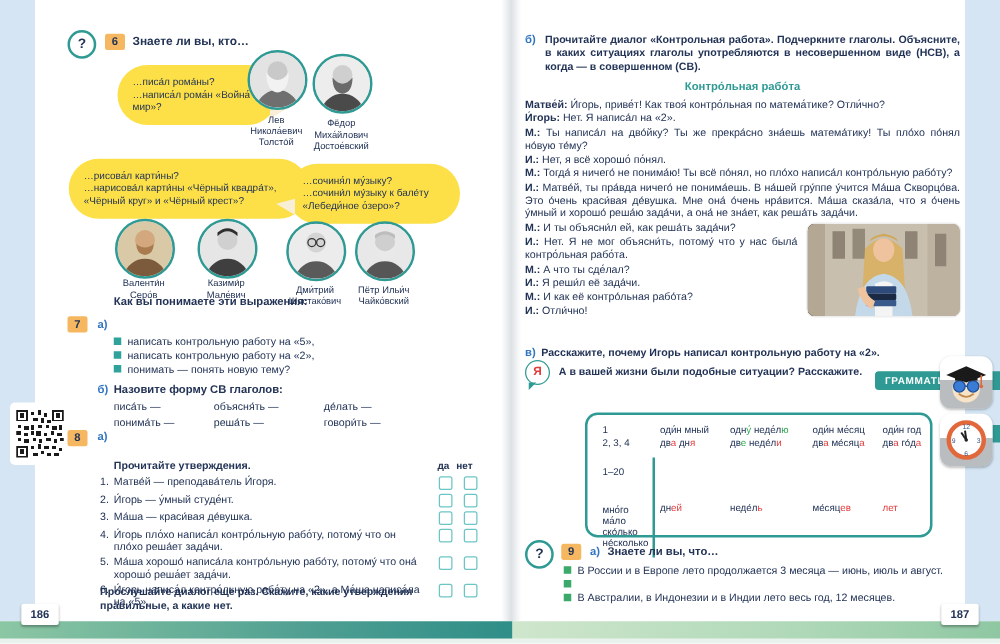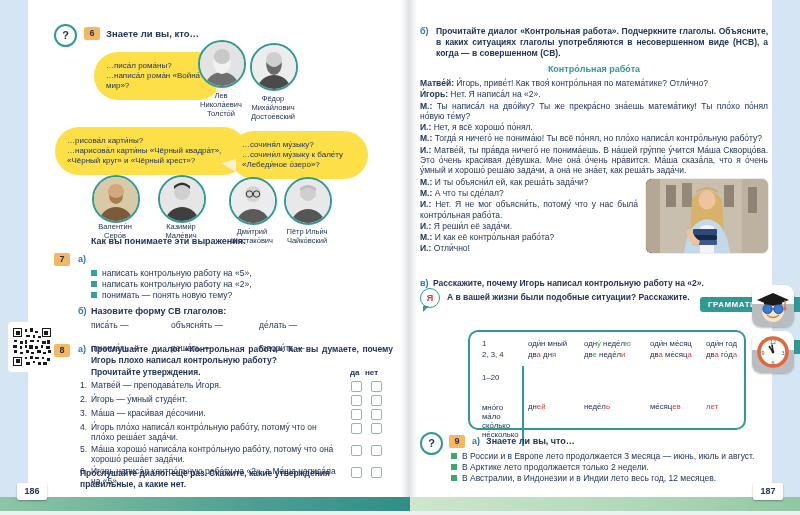--- a/index.html
+++ b/index.html
@@ -239,32 +239,31 @@
   <div class="abs brow" style="left:91px;top:279px;">
       <span class="sq"></span>
       <span>написать контрольную работу на «2»,</span>
     </div>
   <div class="abs brow" style="left:91px;top:290px;">
       <span class="sq"></span>
       <span>понимать — понять новую тему?</span>
     </div>
   <span class="abs lbl" style="left:78px;top:306px;">б)</span>
   <div class="abs h" style="left:91px;top:306px;">Назовите форму СВ глаголов:</div>
-  <div class="abs" style="left:91px;top:320px;display:grid;grid-template-columns:80px 88px 80px;row-gap:13px;font-size:8.5px;">
+  <div class="abs" style="left:91px;top:320px;display:grid;grid-template-columns:80px 88px 80px;row-gap:3px;font-size:8.5px;">
     <span>писа́ть —</span>
     <span>объясня́ть —</span>
     <span>де́лать —</span>
     <span>понима́ть —</span>
     <span>реша́ть —</span>
     <span>говори́ть —</span>
   </div>
 
   <div class="abs badge" style="left:54px;top:344px;">8</div>
   <span class="abs lbl" style="left:78px;top:344px;">а)</span>
-  <div class="abs h just" style="left:91px;top:344px;width:302px;font-size:8.5px;line-height:10.5px;">Прослушайте диалог «Контрольная работа». Как вы думаете, почему Игорь плохо написал контрольную работу?</div>
   <div class="abs h" style="left:91px;top:367px;font-size:8.5px;">Прочитайте утверждения.</div>
   <span class="abs small-h" style="left:350px;top:368px;">да</span>
   <span class="abs small-h" style="left:365px;top:368px;">нет</span>
 
   <div class="abs" style="left:80px;top:380px;width:302px;">
     <div class="stmt">
         <span class="stmt-n">1.</span>
         <span class="stmt-t">Матве́й — преподава́тель И́горя.</span>
         <span class="boxes">
           <span class="cb"></span>
@@ -274,21 +273,21 @@
     <div class="stmt">
         <span class="stmt-n">2.</span>
         <span class="stmt-t">И́горь — у́мный студе́нт.</span>
         <span class="boxes">
           <span class="cb"></span>
           <span class="cb"></span>
         </span>
       </div>
     <div class="stmt">
         <span class="stmt-n">3.</span>
-        <span class="stmt-t">Ма́ша — краси́вая де́сочини.</span>
+        <span class="stmt-t">Ма́ша — краси́вая де́вушка.</span>
         <span class="boxes">
           <span class="cb"></span>
           <span class="cb"></span>
         </span>
       </div>
     <div class="stmt">
         <span class="stmt-n">4.</span>
         <span class="stmt-t">И́горь пло́хо написа́л контро́льную рабо́ту, потому́ что он пло́хо реша́ет зада́чи.</span>
         <span class="boxes">
           <span class="cb"></span>
@@ -340,22 +339,22 @@
         <path d="M50 14 Q61 6 72 14 Q72 10 61 8 Q50 10 50 14 Z" fill="#cfa755"></path>
         <path d="M38 74 Q42 42 61 40 Q80 42 84 74 Z" fill="#c3d9ea"></path>
         <path d="M54 74 L54 48 Q61 44 68 48 L68 74 Z" fill="#f4f4f4"></path>
         <rect x="47" y="50" width="24" height="6" rx="1" fill="#2e4a7a"></rect>
         <rect x="47" y="56" width="24" height="5" rx="1" fill="#1b2a44"></rect>
         <rect x="47" y="61" width="24" height="5" rx="1" fill="#3a5a8c"></rect>
         <path d="M40 52 Q44 66 52 68 L54 62 Q47 58 46 50 Z" fill="#eec39e"></path>
       </svg>
     </div>
     <p class="dlg"><b>М.:</b> <span>И ты объясни́л ей, как реша́ть зада́чи?</span></p>
+    <p class="dlg"><b>И.:</b> <span>Нет. Я не мог объясни́ть, потому́ что у нас была́ контро́льная рабо́та.</span></p>
     <p class="dlg"><b>М.:</b> <span>А что ты сде́лал?</span></p>
-    <p class="dlg"><b>И.:</b> <span>Нет. Я не мог объясни́ть, потому́ что у нас была́ контро́льная рабо́та.</span></p>
     <p class="dlg"><b>И.:</b> <span>Я реши́л её зада́чи.</span></p>
     <p class="dlg"><b>М.:</b> <span>И как её контро́льная рабо́та?</span></p>
     <p class="dlg"><b>И.:</b> <span>Отли́чно!</span></p>
   </div>
 
   <div class="abs" style="left:420px;top:272px;">
     <span class="lbl">в)</span>
     <span class="h" style="font-size:8.5px;">Расскажите, почему Игорь написал контрольную работу на «2».</span>
   </div>
 
@@ -424,20 +423,19 @@
   <div class="abs qicon" style="left:420px;top:432px;">?</div>
   <div class="abs badge" style="left:449px;top:435px;">9</div>
   <span class="abs lbl" style="left:472px;top:436px;">а)</span>
   <div class="abs h" style="left:486px;top:436px;">Знаете ли вы, что…</div>
   <div class="abs brow" style="left:451px;top:451px;width:318px;">
       <span class="sq green"></span>
       <span>В России и в Европе лето продолжается 3 месяца — июнь, июль и август.</span>
     </div>
   <div class="abs brow" style="left:451px;top:462px;width:318px;">
       <span class="sq green"></span>
-      <span>В Арктике лето продолжается только 2 недели.</span>
     </div>
   <div class="abs brow" style="left:451px;top:473px;width:318px;">
       <span class="sq green"></span>
       <span>В Австралии, в Индонезии и в Индии лето весь год, 12 месяцев.</span>
     </div>
 
 </div>
 
 </body></html>

